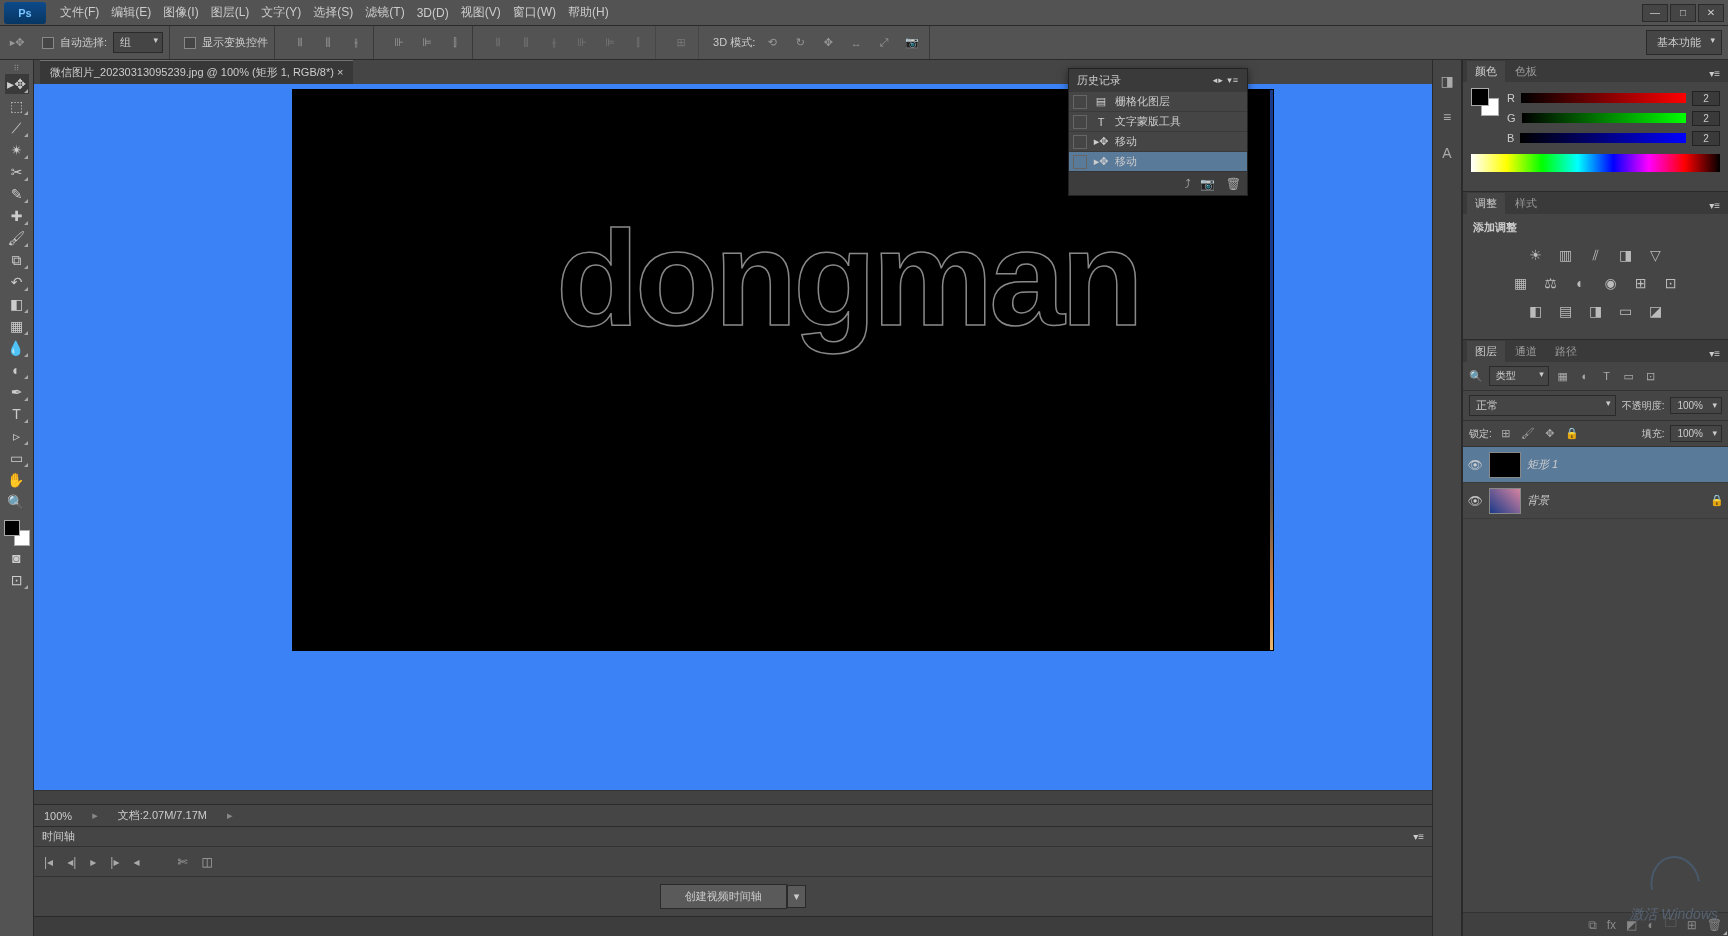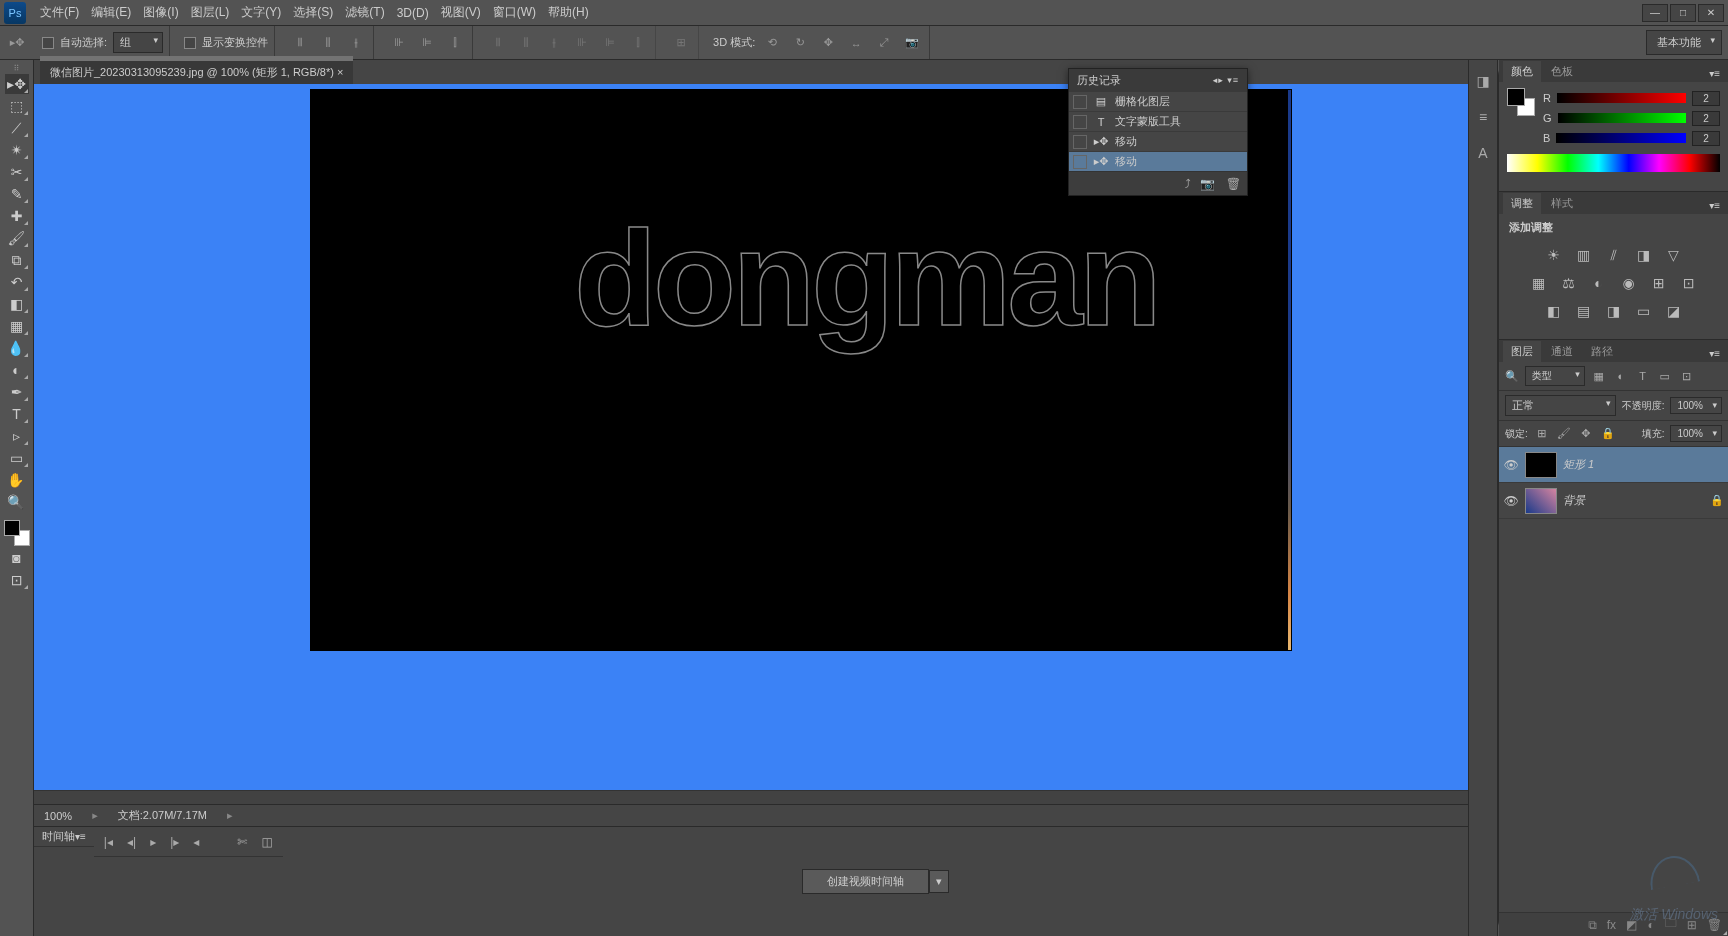--- a/index.html
+++ b/index.html
@@ -1,20 +1,20 @@
 <!DOCTYPE html>
 <html><head>
 <meta charset="utf-8">
 <style>
 * { margin: 0; padding: 0; box-sizing: border-box; font-family: "Microsoft YaHei", Arial, sans-serif; user-select: none; }
 body { background: #535353; width: 1728px; height: 936px; overflow: hidden; font-size: 11px; color: #ccc; position: relative; }
 
 
 .menubar { height: 26px; background: #535353; display: flex; align-items: center; padding: 0 4px; border-bottom: 1px solid #2a2a2a; }
-.ps-logo { width: 22px; height: 22px; background: linear-gradient(#0d4a8a, #073763); border-radius: 3px; display: flex; align-items: center; justify-content: center; font-weight: normal; font-size: 11px; color: #7ac5ff; margin-right: 8px; }
+.ps-logo { width: 42px; height: 22px; background: linear-gradient(#0d4a8a, #073763); border-radius: 3px; display: flex; align-items: center; justify-content: center; font-weight: bold; font-size: 11px; color: #7ac5ff; margin-right: 8px; }
 .menu-item { padding: 4px 6px; cursor: default; font-size: 12px; }
 .window-controls { margin-left: auto; display: flex; gap: 2px; }
 .win-btn { width: 26px; height: 18px; background: #454545; display: flex; align-items: center; justify-content: center; border: 1px solid #2a2a2a; color: #ccc; font-size: 10px; }
 
 
 .options-bar { height: 34px; background: #535353; display: flex; align-items: center; padding: 0 6px; border-bottom: 1px solid #2a2a2a; gap: 8px; }
 .opt-group { display: flex; align-items: center; gap: 6px; padding: 0 6px; border-right: 1px solid #3a3a3a; height: 100%; }
 .checkbox { width: 12px; height: 12px; border: 1px solid #888; background: #454545; }
 .dropdown { background: #454545; border: 1px solid #2a2a2a; padding: 2px 18px 2px 6px; position: relative; min-width: 50px; }
 .dropdown::after { content: "▾"; position: absolute; right: 4px; top: 2px; font-size: 9px; }
@@ -32,35 +32,35 @@
 .tool { width: 24px; height: 20px; display: flex; align-items: center; justify-content: center; color: #ccc; position: relative; font-size: 14px; }
 .tool.active { background: #3a3a3a; }
 .tool-corner::after { content:""; position:absolute; right:1px; bottom:1px; border:2px solid transparent; border-right-color:#aaa; border-bottom-color:#aaa; width:0; height:0;}
 .color-swatch { width: 26px; height: 26px; position: relative; margin-top: 6px; }
 .color-fg { position: absolute; width: 16px; height: 16px; background: #000; border: 1px solid #aaa; top: 0; left: 0; z-index: 2; }
 .color-bg { position: absolute; width: 16px; height: 16px; background: #fff; border: 1px solid #aaa; bottom: 0; right: 0; }
 
 
 .doc-container { flex: 1; display: flex; flex-direction: column; background: #282828; min-width: 0; }
 .doc-tabs { height: 24px; background: #454545; display: flex; align-items: flex-end; padding-left: 6px; }
-.doc-tab { background: #383838; padding: 4px 10px; font-size: 11px; border-top: 5px solid #737373; max-width: 400px; white-space: nowrap; overflow: hidden; text-overflow: ellipsis; }
+.doc-tab { background: #383838; padding: 4px 10px; font-size: 11px; border-top: 1px solid #737373; max-width: 400px; white-space: nowrap; overflow: hidden; text-overflow: ellipsis; }
 .canvas-wrap { flex: 1; position: relative; display: flex; align-items: flex-start; justify-content: center; overflow: hidden; background: #3b82f6; padding-top: 6px; }
 .canvas { width: 980px; height: 560px; background: #000; position: relative; box-shadow: 0 0 0 1px #000; margin-left: 100px;}
 .canvas-right-edge { position: absolute; right: 0; top: 0; width: 3px; height: 100%; background: linear-gradient(#1a3a8a 0%, #1a3a8a 50%, #6a5a4a 75%, #d58445 90%, #e8b870 100%); }
 .sel-text { position: absolute; left: 260px; top: 120px; font-size: 136px; font-weight: 600; font-family: Arial, sans-serif; color: transparent; letter-spacing: -4px; line-height: 1; }
 .sel-text span { -webkit-text-stroke: 1.5px #888; text-stroke: 1.5px #888; }
 
 
 .arrow { position: absolute; pointer-events: none; }
 
 .status-bar { height: 22px; background: #454545; display: flex; align-items: center; padding: 0 10px; gap: 20px; font-size: 11px; border-top: 1px solid #2a2a2a; }
 .status-scroll { height: 14px; background: #424242; border-top: 1px solid #333;}
 
 
-.timeline-panel { height: 110px; background: #454545; border-top: 1px solid #2a2a2a; display: flex; }
+.timeline-panel { height: 110px; background: #454545; border-top: 1px solid #2a2a2a; display: flex; flex-direction: column; }
 .timeline-header { height: 20px; display: flex; align-items: center; padding: 0 8px; font-size: 11px; border-bottom: 1px solid #333; }
 .timeline-header .flyout { margin-left: auto; font-size: 10px; }
 .timeline-controls { height: 30px; display: flex; align-items: center; padding: 0 10px; gap: 14px; border-bottom: 1px solid #333;}
 .tl-btn { color: #aaa; font-size: 12px; }
 .timeline-body { flex: 1; display: flex; align-items: center; justify-content: center; }
 .create-tl-btn { background: #5a5a5a; border: 1px solid #2a2a2a; padding: 4px 24px; display: flex; align-items: center; gap: 4px; }
 .create-tl-dd { background: #5a5a5a; border: 1px solid #2a2a2a; padding: 4px 6px; }
 .timeline-footer { height: 20px; background: #3d3d3d; border-top: 1px solid #2a2a2a;}
 
 
@@ -68,21 +68,21 @@
 .history-header { height: 22px; background: #3a3a3a; display: flex; align-items: center; padding: 0 8px; font-size: 11px; }
 .history-header .grip { margin-left: auto; font-size: 9px; letter-spacing: 1px; }
 .history-items { }
 .hist-item { display: flex; align-items: center; height: 20px; padding: 0 4px; gap: 6px; border-top: 1px solid #3a3a3a;}
 .hist-item.selected { background: #5a7a9a; }
 .hist-check { width: 14px; height: 14px; border: 1px solid #666; }
 .hist-icon { width: 16px; text-align: center; font-size: 11px; }
 .history-footer { height: 24px; display: flex; align-items: center; justify-content: flex-end; padding: 0 6px; gap: 10px; border-top: 1px solid #333; background: #3d3d3d; color: #aaa; font-size: 12px;}
 
 
-.right-col { width: 230px; background: #454545; border-left: 1px solid #2a2a2a; display: flex; flex-direction: column; border-radius: 16px; }
+.right-col { width: 266px; background: #454545; border-left: 1px solid #2a2a2a; display: flex; flex-direction: column; }
 .collapsed-strip { width: 30px; background: #454545; border-left: 1px solid #2a2a2a; border-right: 1px solid #2a2a2a; display: flex; flex-direction: column; align-items: center; gap: 14px; padding-top: 10px; }
 .strip-icon { width: 22px; height: 22px; display: flex; align-items: center; justify-content: center; color: #aaa; font-size: 14px; }
 
 .panel-tabs { height: 22px; background: #3a3a3a; display: flex; align-items: flex-end; padding: 0 4px; gap: 2px; }
 .panel-tab { padding: 3px 8px; font-size: 11px; background: #454545; }
 .panel-tab.inactive { background: #3a3a3a; color: #999; }
 .panel-tabs .flyout { margin-left: auto; font-size: 10px; padding: 3px 4px;}
 
 
 .color-panel { height: 110px; padding: 6px 8px; border-bottom: 1px solid #2a2a2a; }

